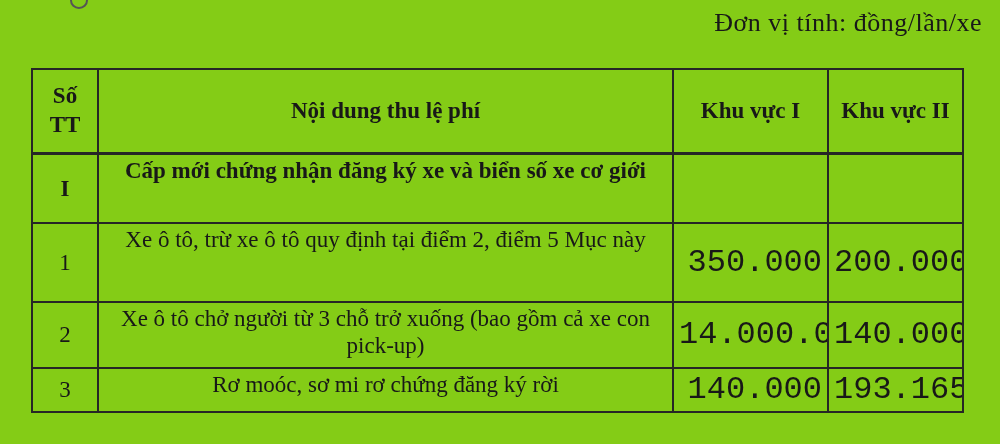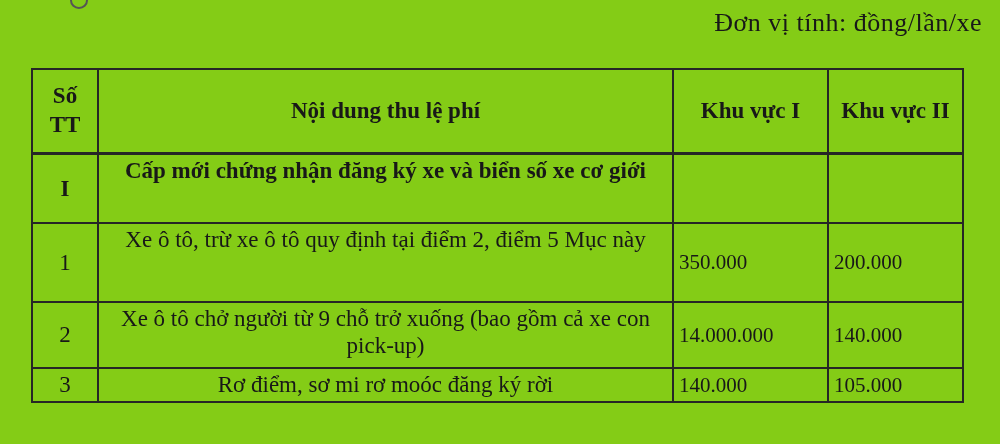--- a/index.html
+++ b/index.html
@@ -65,23 +65,24 @@
     text-align: center;
     vertical-align: middle;
   }
   td.c-content {
     text-align: center;
     vertical-align: top;
     padding-left: 4px;
     padding-right: 2px;
   }
   td.c-num {
-    text-align: left;
+    text-align: right;
     vertical-align: middle;
-    font-size: 21px;
+    font-size: 32px;
+    font-family: Liberation Mono, monospace;
   }
   tr.bold-row td { font-weight: bold; }
 </style>
 </head>
 <body>
 
 <div class="page">
 
   <div class="top-fragment"></div>
 
@@ -110,26 +111,26 @@
         <td class="c-num"></td>
       </tr>
       <tr class="r-1">
         <td class="c-stt">1</td>
         <td class="c-content">Xe ô tô, trừ xe ô tô quy định tại điểm 2, điểm 5 Mục này</td>
         <td class="c-num">350.000</td>
         <td class="c-num">200.000</td>
       </tr>
       <tr class="r-2">
         <td class="c-stt">2</td>
-        <td class="c-content">Xe ô tô chở người từ 9 chỗ trở xuống (bao gồm cả xe con pick-up)</td>
+        <td class="c-content">Xe ô tô chở người từ 3 chỗ trở xuống (bao gồm cả xe con pick-up)</td>
         <td class="c-num">14.000.000</td>
         <td class="c-num">140.000</td>
       </tr>
       <tr class="r-3">
         <td class="c-stt">3</td>
-        <td class="c-content">Rơ điểm, sơ mi rơ moóc đăng ký rời</td>
+        <td class="c-content">Rơ moóc, sơ mi rơ chứng đăng ký rời</td>
         <td class="c-num">140.000</td>
-        <td class="c-num">105.000</td>
+        <td class="c-num">193.165</td>
       </tr>
     </tbody>
   </table>
 
 </div>
 
 </body></html>

